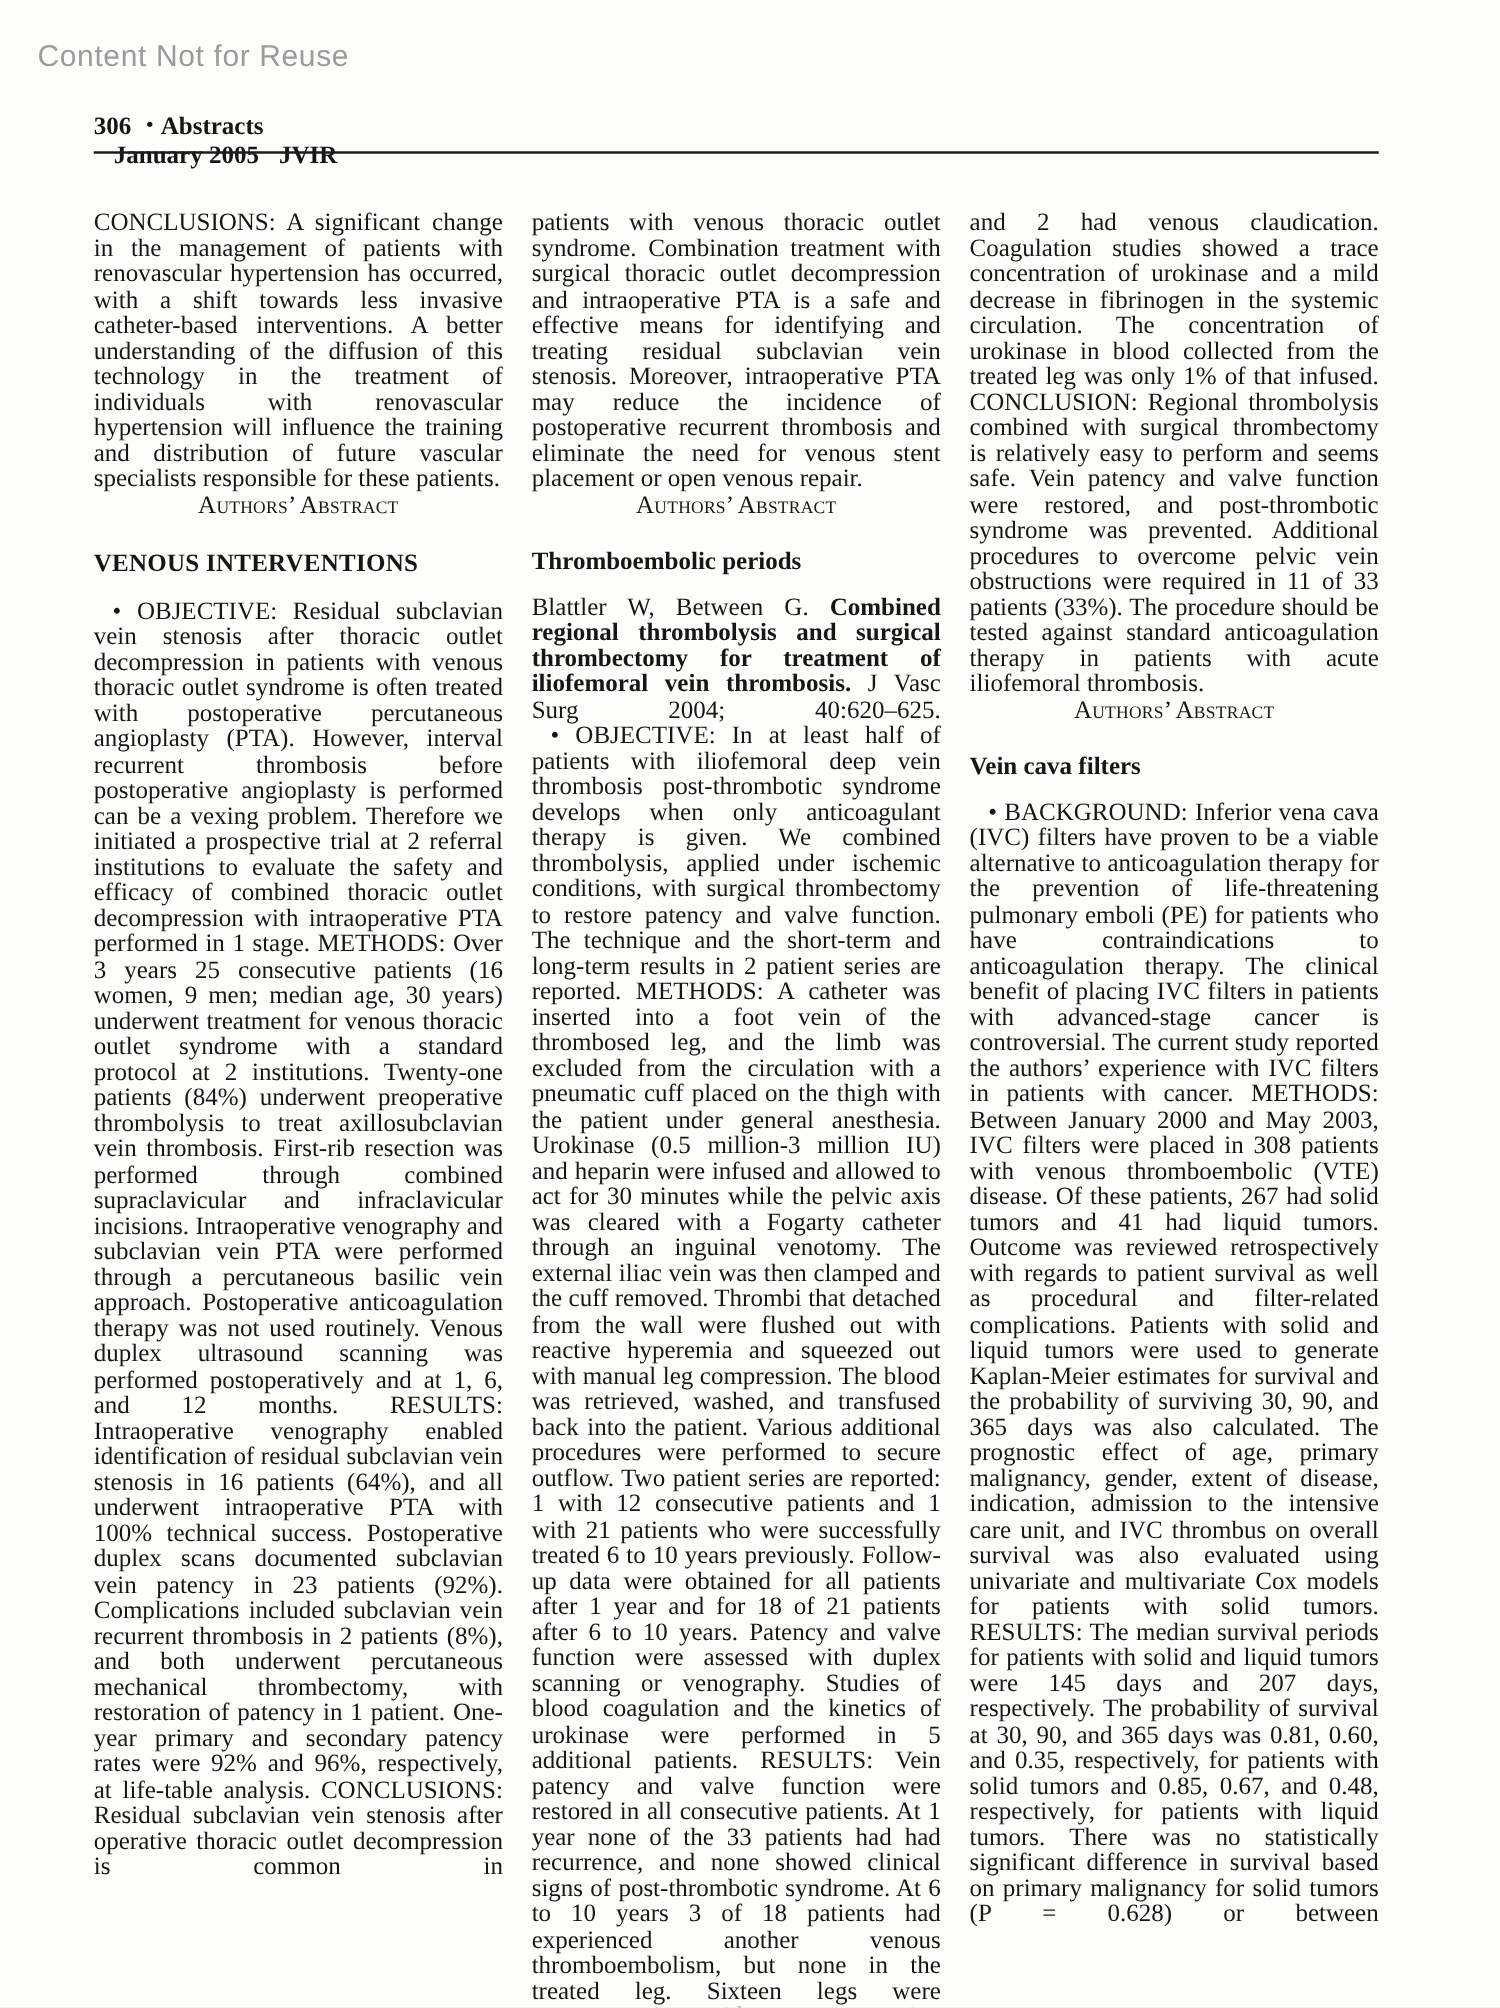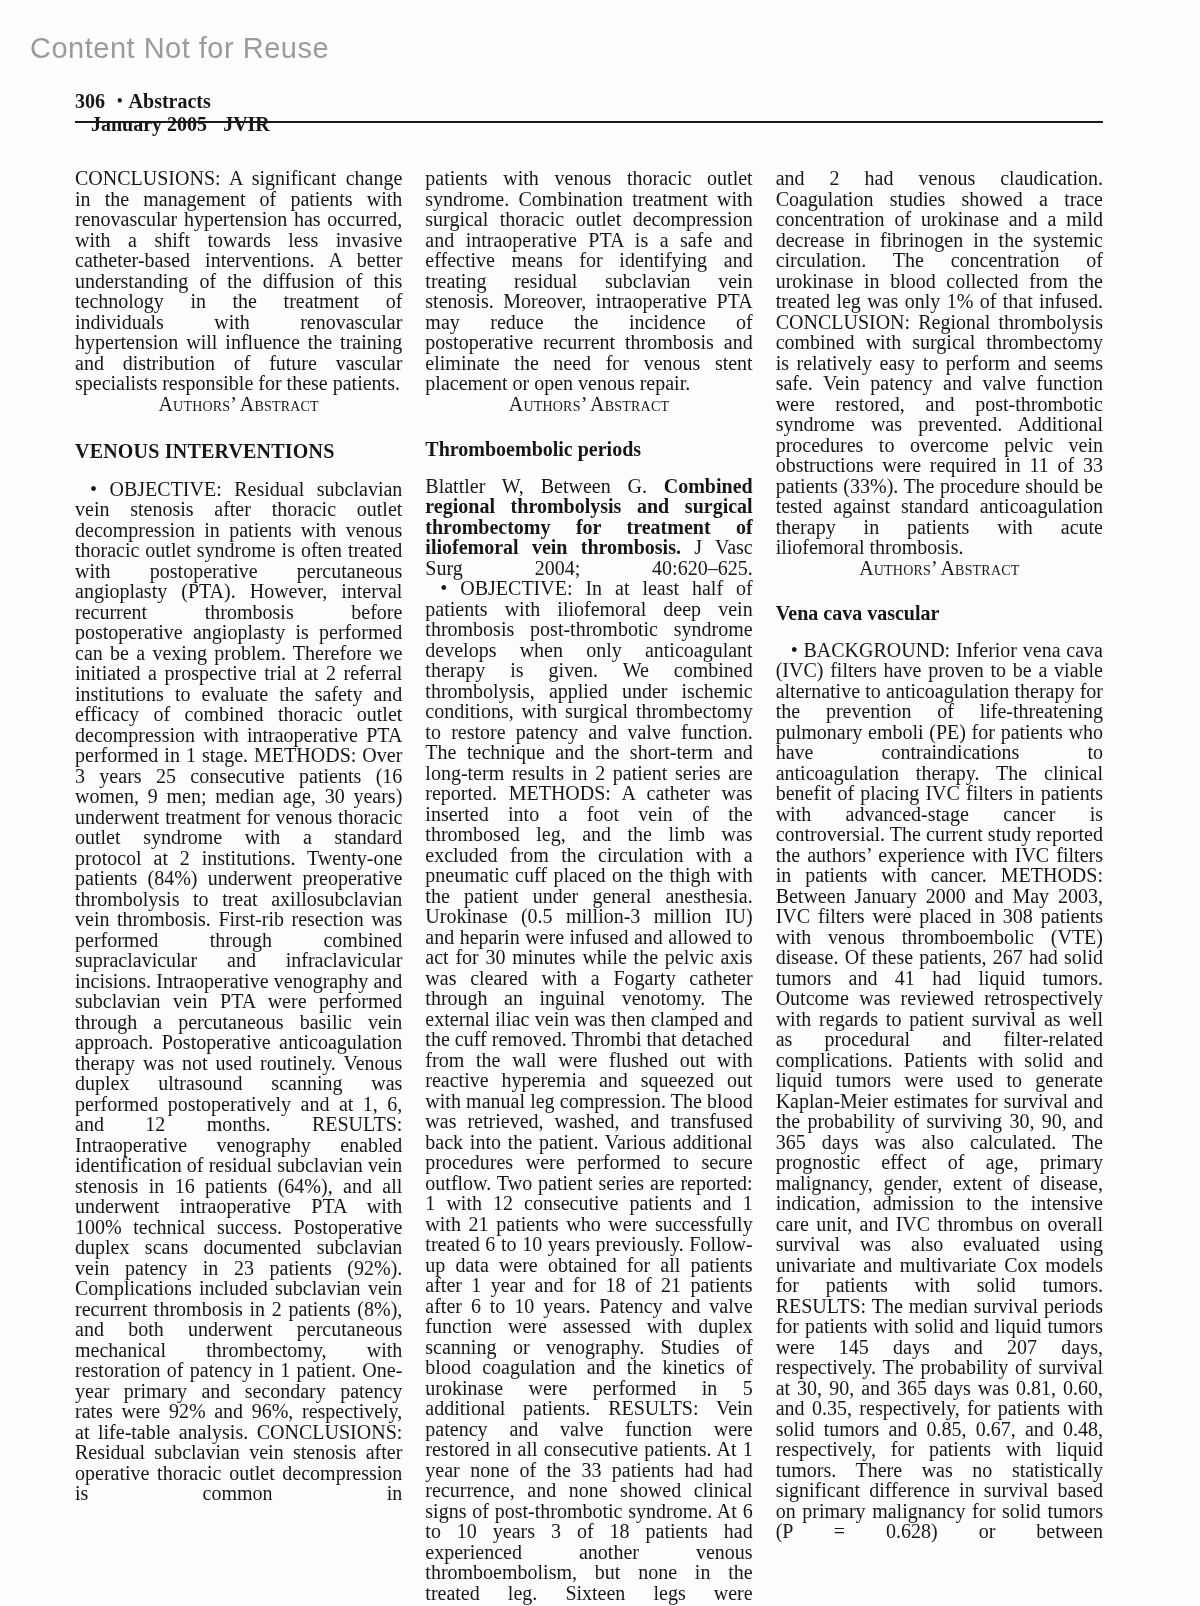--- a/index.html
+++ b/index.html
@@ -8,21 +8,21 @@
     width:1200px;height:1606px;
     margin:0 auto;
     background:#fdfdfc;
     font-family:"Liberation Serif", serif;
     color:#161616;
     overflow:hidden;
   }
   .watermark{
     position:absolute;top:32px;left:30px;
     font-family:"Liberation Sans", sans-serif;
-    font-size:29px;color:#9b9b9b;letter-spacing:0.5px;
+    font-size:24px;color:#9b9b9b;letter-spacing:0.5px;
   }
   .pagehead{
     position:absolute;left:75px;right:97px;top:90px;
     display:flex;justify-content:space-between;align-items:baseline;
     font-weight:700;font-size:20px;flex-direction:column;
   }
   .pagehead .left span{margin-right:6px;}
   .pagehead .left .bullet{font-size:16px;position:relative;top:-2px;margin:0 6px;}
   .pagehead .right span{margin-left:16px;}
   .headrule{
@@ -75,18 +75,18 @@
     <div class="col">
         <div class="blk para">patients with venous thoracic outlet syndrome. Combination treatment with surgical thoracic outlet decompression and intraoperative PTA is a safe and effective means for identifying and treating residual subclavian vein stenosis. Moreover, intraoperative PTA may reduce the incidence of postoperative recurrent thrombosis and eliminate the need for venous stent placement or open venous repair.</div>
         <div class="blk attrib">Authors’ Abstract</div>
         <div class="blk subsection">Thromboembolic periods</div>
         <div class="blk citation cont"><span>Blattler W, Between G. </span><span class="b">Combined regional thrombolysis and surgical thrombectomy for treatment of iliofemoral vein thrombosis.</span><span> J Vasc Surg 2004; 40:620–625.</span></div>
         <div class="blk indent cont">• OBJECTIVE: In at least half of patients with iliofemoral deep vein thrombosis post-thrombotic syndrome develops when only anticoagulant therapy is given. We combined thrombolysis, applied under ischemic conditions, with surgical thrombectomy to restore patency and valve function. The technique and the short-term and long-term results in 2 patient series are reported. METHODS: A catheter was inserted into a foot vein of the thrombosed leg, and the limb was excluded from the circulation with a pneumatic cuff placed on the thigh with the patient under general anesthesia. Urokinase (0.5 million-3 million IU) and heparin were infused and allowed to act for 30 minutes while the pelvic axis was cleared with a Fogarty catheter through an inguinal venotomy. The external iliac vein was then clamped and the cuff removed. Thrombi that detached from the wall were flushed out with reactive hyperemia and squeezed out with manual leg compression. The blood was retrieved, washed, and transfused back into the patient. Various additional procedures were performed to secure outflow. Two patient series are reported: 1 with 12 consecutive patients and 1 with 21 patients who were successfully treated 6 to 10 years previously. Follow-up data were obtained for all patients after 1 year and for 18 of 21 patients after 6 to 10 years. Patency and valve function were assessed with duplex scanning or venography. Studies of blood coagulation and the kinetics of urokinase were performed in 5 additional patients. RESULTS: Vein patency and valve function were restored in all consecutive patients. At 1 year none of the 33 patients had had recurrence, and none showed clinical signs of post-thrombotic syndrome. At 6 to 10 years 3 of 18 patients had experienced another venous thromboembolism, but none in the treated leg. Sixteen legs were asymptomatic without compression therapy,</div>
       </div>
     <div class="col">
         <div class="blk para">and 2 had venous claudication. Coagulation studies showed a trace concentration of urokinase and a mild decrease in fibrinogen in the systemic circulation. The concentration of urokinase in blood collected from the treated leg was only 1% of that infused. CONCLUSION: Regional thrombolysis combined with surgical thrombectomy is relatively easy to perform and seems safe. Vein patency and valve function were restored, and post-thrombotic syndrome was prevented. Additional procedures to overcome pelvic vein obstructions were required in 11 of 33 patients (33%). The procedure should be tested against standard anticoagulation therapy in patients with acute iliofemoral thrombosis.</div>
         <div class="blk attrib">Authors’ Abstract</div>
-        <div class="blk subsection">Vena cava vascular</div>
+        <div class="blk subsection">Vein cava filters</div>
         <div class="blk indent cont">• BACKGROUND: Inferior vena cava (IVC) filters have proven to be a viable alternative to anticoagulation therapy for the prevention of life-threatening pulmonary emboli (PE) for patients who have contraindications to anticoagulation therapy. The clinical benefit of placing IVC filters in patients with advanced-stage cancer is controversial. The current study reported the authors’ experience with IVC filters in patients with cancer. METHODS: Between January 2000 and May 2003, IVC filters were placed in 308 patients with venous thromboembolic (VTE) disease. Of these patients, 267 had solid tumors and 41 had liquid tumors. Outcome was reviewed retrospectively with regards to patient survival as well as procedural and filter-related complications. Patients with solid and liquid tumors were used to generate Kaplan-Meier estimates for survival and the probability of surviving 30, 90, and 365 days was also calculated. The prognostic effect of age, primary malignancy, gender, extent of disease, indication, admission to the intensive care unit, and IVC thrombus on overall survival was also evaluated using univariate and multivariate Cox models for patients with solid tumors. RESULTS: The median survival periods for patients with solid and liquid tumors were 145 days and 207 days, respectively. The probability of survival at 30, 90, and 365 days was 0.81, 0.60, and 0.35, respectively, for patients with solid tumors and 0.85, 0.67, and 0.48, respectively, for patients with liquid tumors. There was no statistically significant difference in survival based on primary malignancy for solid tumors (P = 0.628) or between</div>
       </div>
   </div>
 
 </div>
 
 </body></html>

